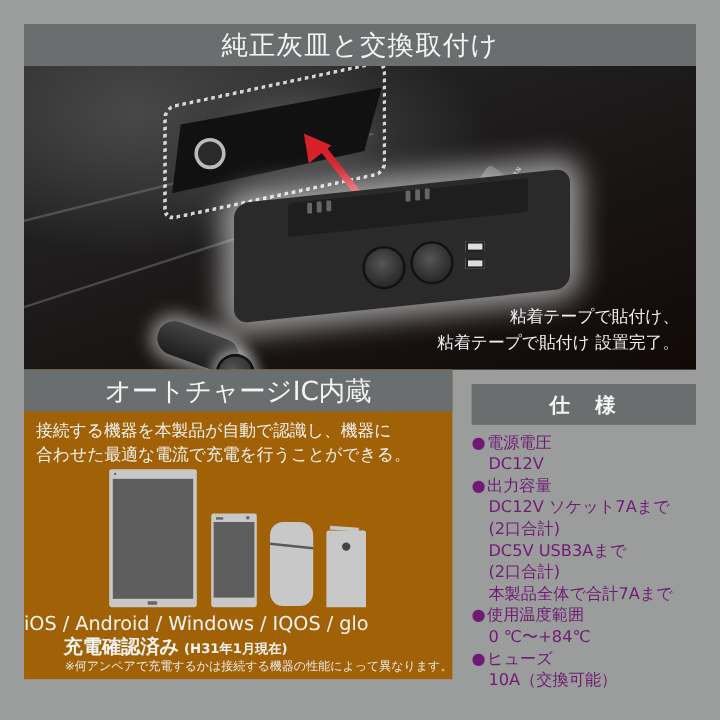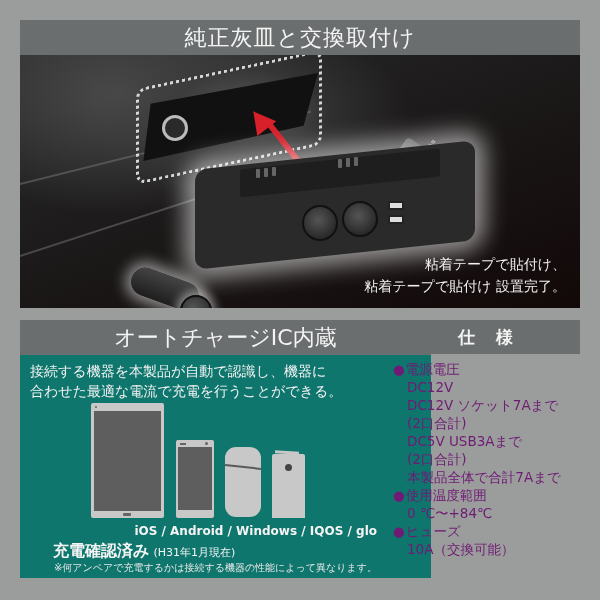--- a/index.html
+++ b/index.html
@@ -90,22 +90,22 @@
     .photo .knob-label {
       position: absolute; left: 360px; top: 110px; font-size: 5px; color: #ccc;
       transform: rotate(-55deg); letter-spacing: 0.5px; white-space: nowrap;
     }
     .photo-caption {
       position: absolute; right: 14px; top: 198px; text-align: right;
       font-size: 14px; line-height: 22px; color: #f2f2f2;
     }
 
     .left-panel {
-      position: absolute; left: 20px; top: 320px; width: 411px; height: 258px;
-      background: #0f766e;
+      position: absolute; left: 20px; top: 308px; width: 357px; height: 258px;
+      background: #a16207;
     }
     .left-header {
       height: 35px; background: #6b6e6e;
       display: flex; align-items: center; justify-content: center;
       font-size: 22px; color: #f4f4f4;
     }
     .left-desc {
       padding: 6px 10px 0 10px; font-size: 14px; line-height: 20px; color: #f2f2f2;
     }
     .devices { position: absolute; left: 0; top: 80px; width: 357px; height: 120px; }
@@ -128,27 +128,27 @@
       background: #c8c8c8; border-radius: 11px;
     }
     .iqos .lid { position: absolute; left: 0; top: 19px; width: 36px; height: 2px; background: #5a5a5a; transform: rotate(6deg); }
     .glo {
       position: absolute; left: 252px; top: 54px; width: 33px; height: 64px;
       background: #c8c8c8; border-radius: 2px 2px 0 0;
     }
     .glo .top { position: absolute; left: 3px; top: -3px; width: 24px; height: 3px; background: #c8c8c8; transform: rotate(4deg); }
     .glo .dot { position: absolute; left: 13px; top: 10px; width: 7px; height: 7px; background: #444; border-radius: 50%; }
     .compat {
-      position: absolute; left: 0; top: 202px; width: 357px; text-align: right;
-      font-size: 12px; font-weight: bold; color: #f4f4f4; line-height: 19px;
+      position: absolute; left: 0; top: 202px; width: 357px; text-align: left;
+      font-size: 16px; font-weight: normal; color: #f4f4f4; line-height: 19px;
     }
     .confirm {
       position: absolute; left: 33px; top: 221px; font-size: 16px; font-weight: bold; color: #f4f4f4; line-height: 19px;
     }
-    .confirm .date { font-size: 11px; font-weight: normal; margin-left: 4px; }
+    .confirm .date { font-size: 11px; font-weight: bold; margin-left: 4px; }
     .note {
       position: absolute; left: 0; top: 241px; width: 357px; text-align: right;
       font-size: 10px; color: #e8e8e8; line-height: 14px;
     }
 
     .right-header {
       position: absolute; left: 393px; top: 320px; width: 187px; height: 34px;
       background: #6b6e6e;
       display: flex; align-items: center; justify-content: center;
       font-size: 17px; font-weight: bold; color: #f4f4f4; letter-spacing: 2px;
@@ -227,20 +227,21 @@
   <div class="note">※何アンペアで充電するかは接続する機器の性能によって異なります。</div>
 </div>
 
 <div class="right-header">仕　様</div>
 <div class="spec-list">
   <div>
     <div class="spec-label">電源電圧</div>
     <div class="spec-value">DC12V</div>
   </div>
   <div>
+    <div class="spec-label">出力容量</div>
     <div class="spec-value">DC12V ソケット7Aまで</div>
     <div class="spec-value">(2口合計)</div>
     <div class="spec-value">DC5V USB3Aまで</div>
     <div class="spec-value">(2口合計)</div>
     <div class="spec-value">本製品全体で合計7Aまで</div>
   </div>
   <div>
     <div class="spec-label">使用温度範囲</div>
     <div class="spec-value">0 ℃〜+84℃</div>
   </div>

